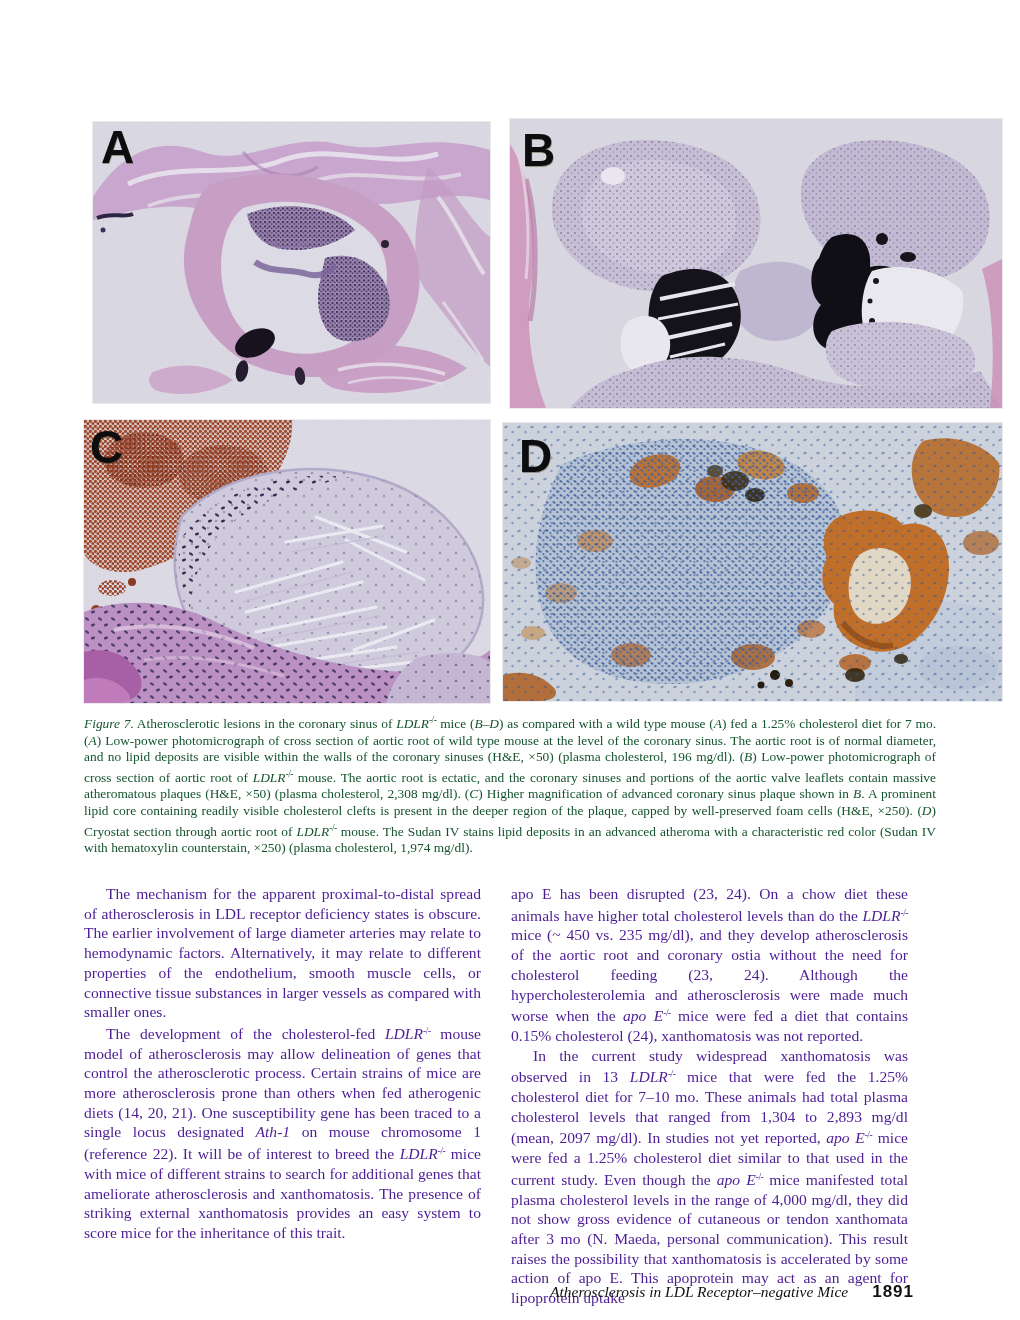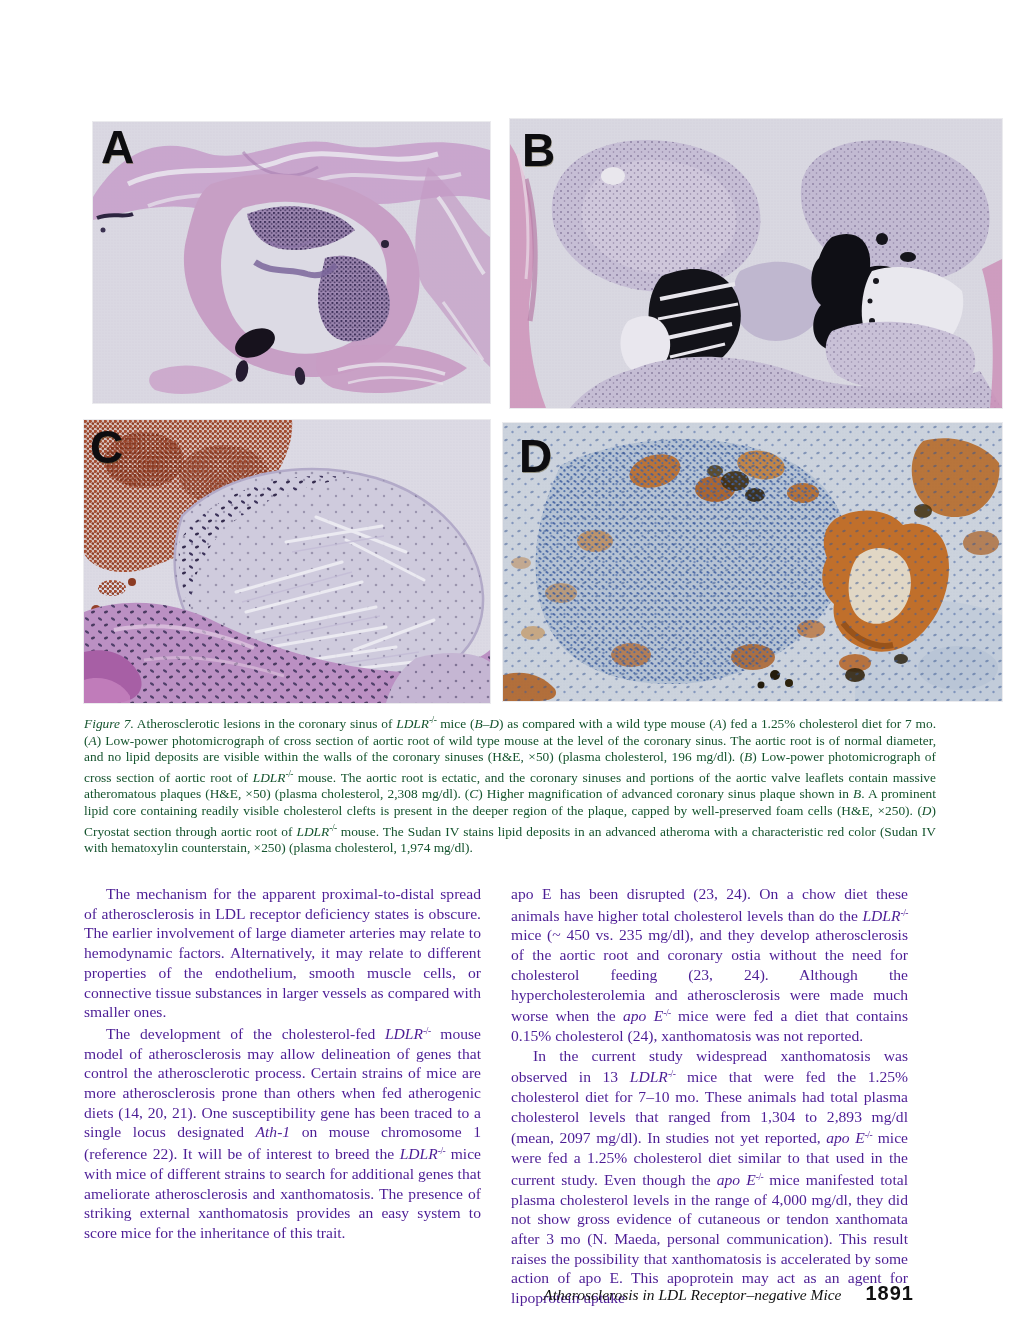--- a/index.html
+++ b/index.html
@@ -42,21 +42,21 @@
   .i{font-style:italic;}
   .sup{font-size:9.5px;vertical-align:5px;letter-spacing:-0.5px;}
   
   .footer{
     position:absolute;left:84px;top:1282px;width:830px;
     text-align:right;font-size:15.5px;color:#111;
   }
   .running-title{font-style:italic;font-family:"Liberation Serif",serif;}
   .page-number{
     font-family:"Liberation Sans",sans-serif;font-weight:bold;
-    margin-left:24px;letter-spacing:1px;font-size:20px;
+    margin-left:24px;letter-spacing:1px;font-size:17px;
   }
 </style>
 </head>
 <body>
 
 <div class="page">
 
   <div class="figure-block">
 
     <div class="panel" id="panel-a">

